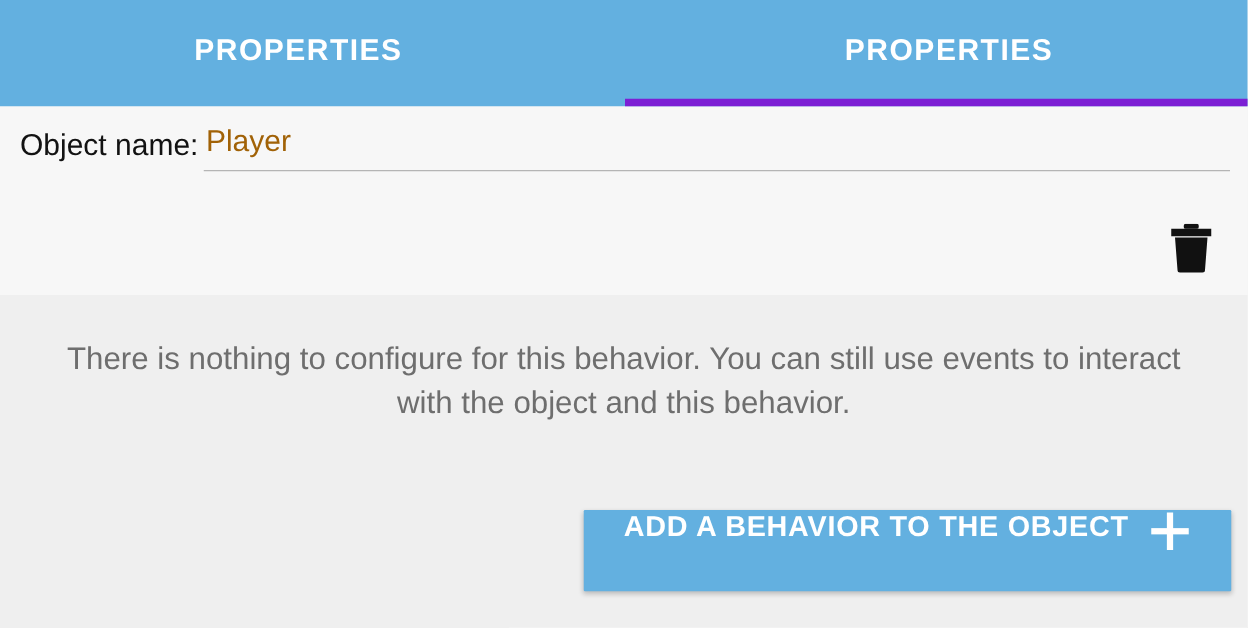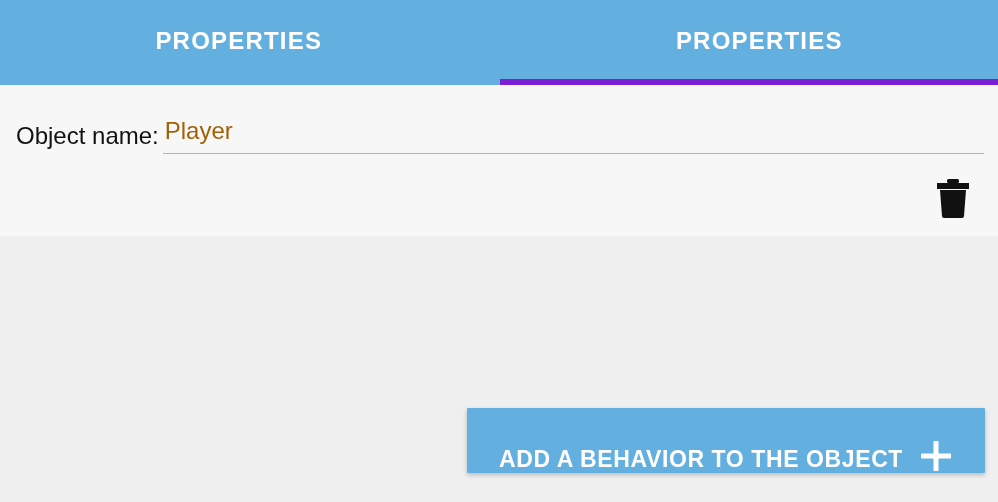--- a/index.html
+++ b/index.html
@@ -56,21 +56,21 @@
   }
 
   
   .form-section {
     background: #f7f7f7;
     padding: 0;
     flex-shrink: 0;
   }
   .field-row {
     display: flex;
-    align-items: flex-end;
+    align-items: center;
     height: 75px;
     padding: 0 14px 0 16px;
     box-sizing: border-box;
   }
   .field-label {
     font-size: 24px;
     color: #121212;
     line-height: 1;
     padding-bottom: 12px;
     white-space: nowrap;
@@ -149,21 +149,21 @@
   }
   .add-behavior-button {
     background: #63b0e0;
     color: #ffffff;
     border: none;
     height: 65px;
     min-width: 518px;
     box-sizing: border-box;
     padding: 0 22px 0 22px;
     display: flex;
-    align-items: flex-end;
+    align-items: flex-start;
     justify-content: center;
     gap: 16px;
     font-family: "Liberation Sans", sans-serif;
     font-size: 23px;
     font-weight: bold;
     letter-spacing: 0.6px;
     cursor: pointer;
     box-shadow: 0 2px 4px rgba(0,0,0,0.22);
     border-radius: 1px;
   }
@@ -209,20 +209,21 @@
             <rect x="2" y="4" width="32" height="6" fill="#111111"></rect>
             <path d="M5 11 H31 L29 37 Q29 39 27 39 H9 Q7 39 7 37 Z" fill="#111111"></path>
           </svg>
         </span>
       </div>
     </div>
 
   </div>
 
   <div class="content-area">
+    <div class="message">There is nothing to configure for this behavior. You can still use events to interact with the object and this behavior.</div>
 
     <div class="button-row">
       <button class="add-behavior-button">
         <span>ADD A BEHAVIOR TO THE OBJECT</span>
         <span class="plus-icon">
           <svg width="34" height="34" viewBox="0 0 34 34" aria-hidden="true">
             <rect x="14.5" y="2" width="5" height="30" fill="#ffffff"></rect>
             <rect x="2" y="14.5" width="30" height="5" fill="#ffffff"></rect>
           </svg>
         </span>

